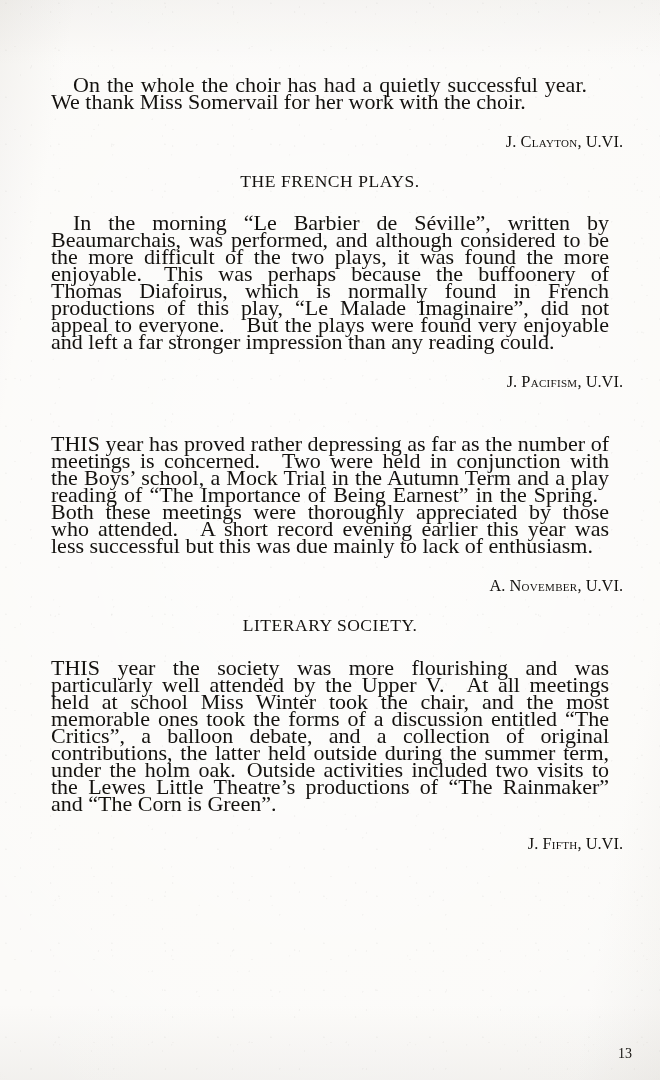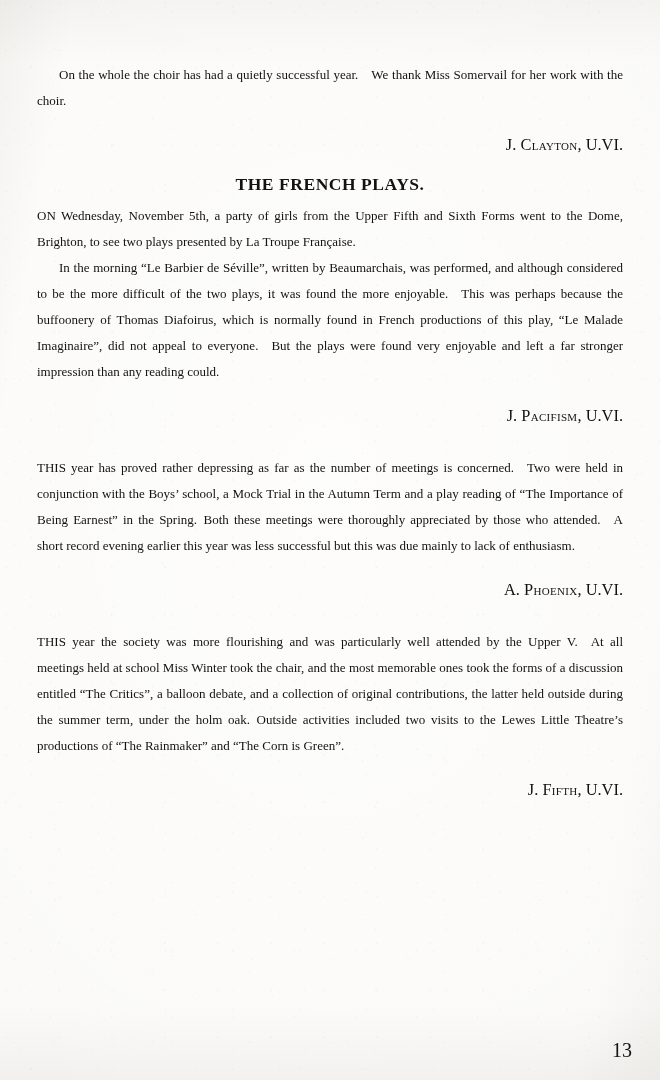--- a/index.html
+++ b/index.html
@@ -65,57 +65,56 @@
     width: 586px;
     z-index: 2;
   }
 
   .section { }
 
   h2.heading {
     margin: 0;
     text-align: center;
     font-size: 17.5px;
-    font-weight: bold;
+    font-weight: normal;
     letter-spacing: 0.55px;
     line-height: 1.1;
   }
 
   p.para {
-    margin: 0;
-    font-size: 13px;
-    line-height: 26px;
+    margin: 14px;
+    font-size: 22px;
+    line-height: 17px;
     text-align: justify;
     text-justify: inter-word;
     -webkit-hyphens: none;
     hyphens: none;
   }
   p.para.indent { text-indent: 22px; }
 
   .lead { }
 
   .signature {
     text-align: right;
     font-size: 16.4px;
     line-height: 21px;
     white-space: nowrap;
-    margin-top: 13px;
   }
   .signature .sc {
     font-variant: small-caps;
     letter-spacing: 0.3px;
   }
   .gap-sig-head    { height: 20px; }
   .gap-head-body   { height: 9px; }
 
   .folio {
     position: absolute;
     right: 28px;
     bottom: 18px;
-    font-size: 20px;
+    font-size: 14px;
     z-index: 2;
   }
 </style>
 </head>
 <body>
 
 <div class="paper"></div>
 <div class="grain"></div>
 
 <div class="content">
@@ -128,44 +127,44 @@
       <span>J.</span>
       <span class="sc">Clayton</span><span>,</span>
       <span>U.VI.</span>
     </div>
   </div>
 
   <div class="section">
     <div class="gap-sig-head"></div>
     <h2 class="heading">THE FRENCH PLAYS.</h2>
     <div class="gap-head-body"></div>
-    <p class="para lead">ON Wednesday, November 5th, a party of girls from the Upper Fifth and Sixth Forms went to the Dome, Brighton, to see two plays presented by La Troupe Française.</p>
     <p class="para indent">In the morning “Le Barbier de Séville”, written by Beaumarchais, was performed, and although considered to be the more difficult of the two plays, it was found the more enjoyable. This was perhaps because the buffoonery of Thomas Diafoirus, which is normally found in French productions of this play, “Le Malade Imaginaire”, did not appeal to everyone. But the plays were found very enjoyable and left a far stronger impression than any reading could.</p>
     <div style="height:7px"></div>
     <div class="signature">
       <span>J.</span>
       <span class="sc">Pacifism</span><span>,</span>
       <span>U.VI.</span>
     </div>
   </div>
 
   <div class="section">
     <div class="gap-sig-head"></div>
     <div class="gap-head-body"></div>
     <p class="para lead">THIS year has proved rather depressing as far as the number of meetings is concerned. Two were held in conjunction with the Boys’ school, a Mock Trial in the Autumn Term and a play reading of “The Importance of Being Earnest” in the Spring. Both these meetings were thoroughly appreciated by those who attended. A short record evening earlier this year was less successful but this was due mainly to lack of enthusiasm.</p>
     <div style="height:7px"></div>
     <div class="signature">
       <span>A.</span>
-      <span class="sc">Phoenix</span><span>,</span>
+      <span class="sc">November</span><span>,</span>
       <span>U.VI.</span>
     </div>
   </div>
 
   <div class="section">
     <div class="gap-sig-head"></div>
+    <h2 class="heading">LITERARY SOCIETY.</h2>
     <div class="gap-head-body"></div>
     <p class="para lead">THIS year the society was more flourishing and was particularly well attended by the Upper V. At all meetings held at school Miss Winter took the chair, and the most memorable ones took the forms of a discussion entitled “The Critics”, a balloon debate, and a collection of original contributions, the latter held outside during the summer term, under the holm oak. Outside activities included two visits to the Lewes Little Theatre’s productions of “The Rainmaker” and “The Corn is Green”.</p>
     <div style="height:7px"></div>
     <div class="signature">
       <span>J.</span>
       <span class="sc">Fifth</span><span>,</span>
       <span>U.VI.</span>
     </div>
   </div>
 

